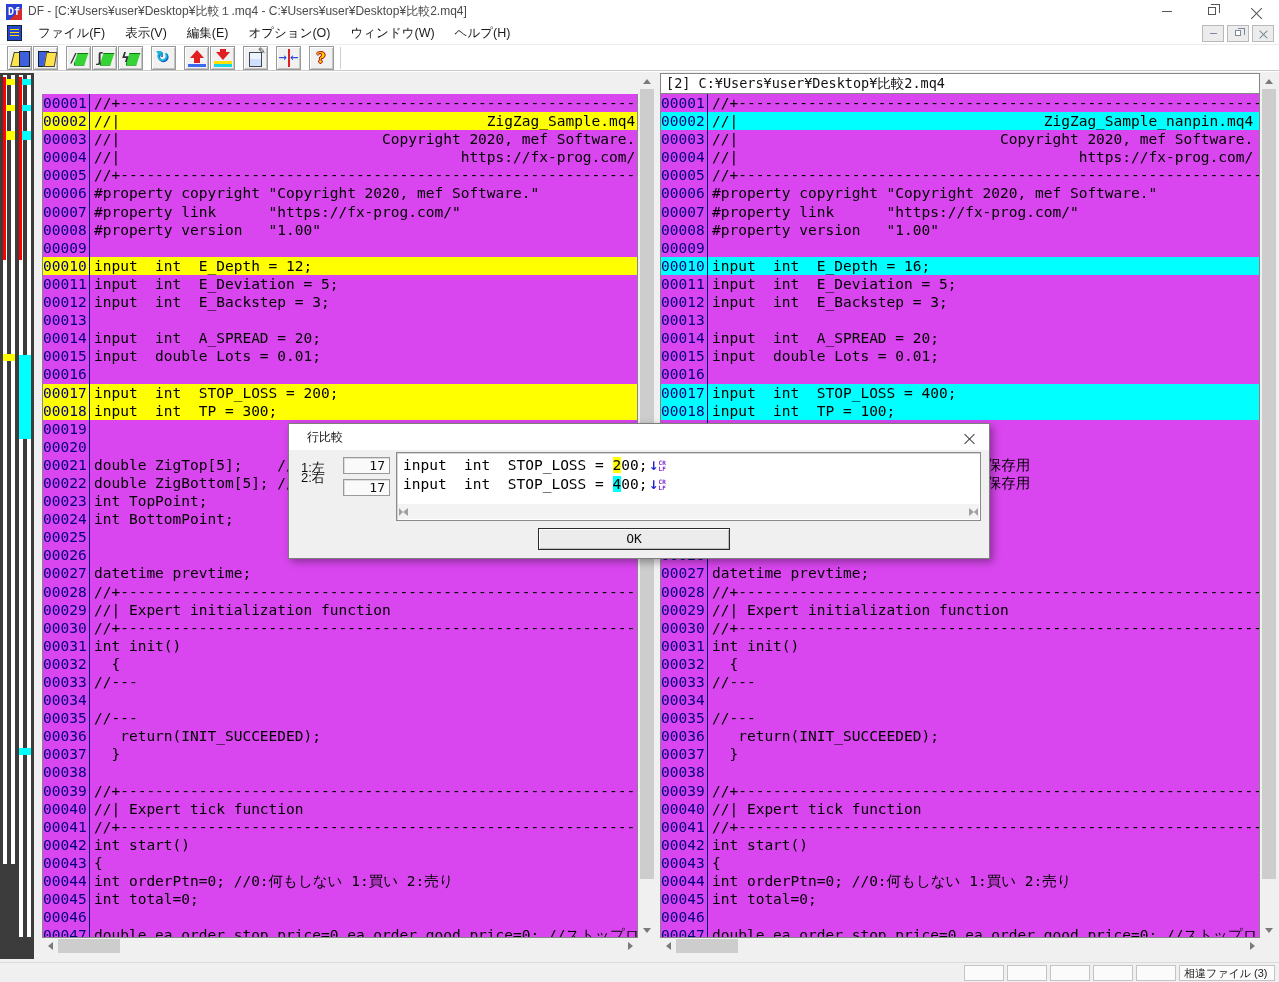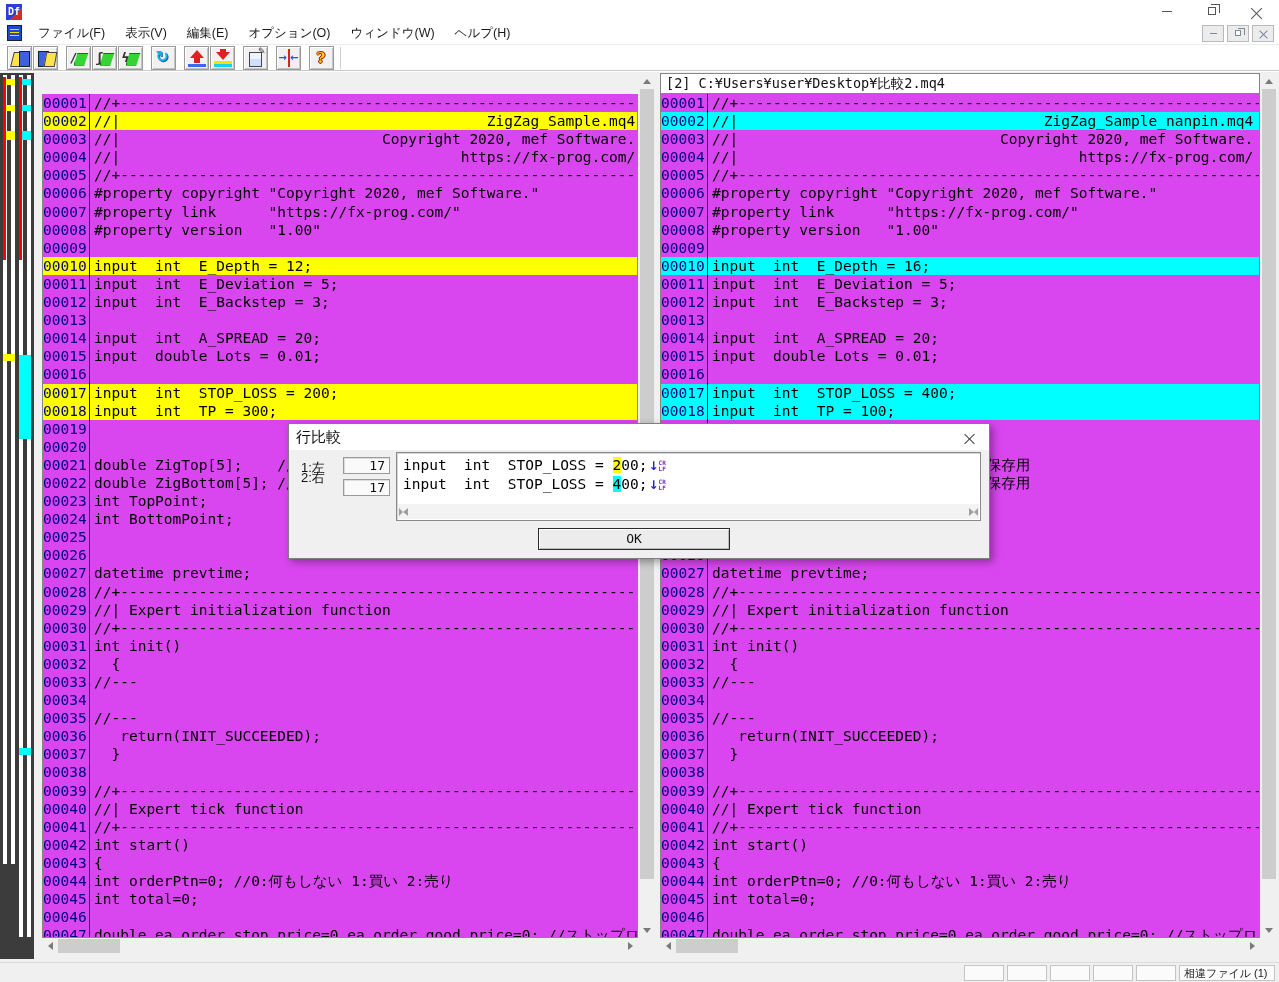--- a/index.html
+++ b/index.html
@@ -104,22 +104,22 @@
   .sb-btn { position:absolute; width:16px; height:16px; display:flex; align-items:center; justify-content:center; }
   .tri-up { width:0; height:0; border:4px solid transparent; border-bottom:5px solid #7a7a7a; margin-top:-4px; }
   .tri-down { width:0; height:0; border:4px solid transparent; border-top:5px solid #7a7a7a; margin-bottom:-4px; }
   .tri-left { width:0; height:0; border:4px solid transparent; border-right:5px solid #7a7a7a; margin-left:-4px; }
   .tri-right { width:0; height:0; border:4px solid transparent; border-left:5px solid #7a7a7a; margin-right:-4px; }
   .vthumb { position:absolute; left:1px; width:14px; background:#cdcdcd; }
   .hthumb { position:absolute; top:1px; height:14px; background:#cdcdcd; }
   
   .dialog { position:absolute; left:288px; top:351px; width:702px; height:136px; background:#f0f0f0;
     border:1px solid #7e7e7e; box-shadow:3px 3px 8px rgba(0,0,0,0.35); z-index:10; }
-  .dlg-title { height:26px; background:#fff; display:flex; align-items:center; padding-left:7px;
-    font-size:15px; color:#111; }
+  .dlg-title { height:26px; background:#fff; display:flex; align-items:center; padding-left:18px;
+    font-size:12px; color:#111; }
   .dlg-close { margin-left:auto; width:40px; height:26px; display:flex; align-items:center; justify-content:center; }
   .dlg-close .g-close::before,.dlg-close .g-close::after { height:14px; background:#444; }
   .dlg-body { position:relative; height:108px; }
   .dlg-label { position:absolute; left:12px; font-size:13px; color:#111; white-space:nowrap; }
   .dlg-field { position:absolute; left:54px; width:47px; height:17px; background:#fafafa;
     border:1px solid #9a9a9a; box-shadow:inset 1px 1px 0 #ddd;
     font:13px/15px "DejaVu Sans Mono",monospace; text-align:right; padding-right:4px; color:#111; }
   .dlg-text { position:absolute; left:107px; top:2px; width:585px; height:69px; background:#fff;
     border:1px solid #8a8a8a; box-shadow:inset 1px 1px 0 #d6d6d6; overflow:hidden; }
   .dlg-line { font:14.5px/18.5px "DejaVu Sans Mono",monospace; white-space:pre; padding-left:6px; color:#000; }
@@ -139,20 +139,21 @@
     border-top:1px solid #dcdcdc; display:flex; align-items:center; justify-content:flex-end; padding-right:4px; }
   .sb-cell { width:40px; height:16px; margin-left:3px; background:#fbfbfb; border:1px solid #c4c4c4; }
   .sb-msg { width:96px; height:16px; margin-left:3px; background:#fbfbfb; border:1px solid #c4c4c4;
     font-size:11px; line-height:14px; padding-left:4px; white-space:nowrap; overflow:hidden; }
 </style>
 </head>
 <body>
 
 <div class="titlebar">
   <div class="app-icon">Df</div>
+  <div class="title-text">DF - [C:¥Users¥user¥Desktop¥比較１.mq4 - C:¥Users¥user¥Desktop¥比較2.mq4]</div>
   <div class="win-controls">
     <div class="win-btn">
         <span class="g-min"></span>
       </div>
     <div class="win-btn">
         <span class="g-restore"></span>
       </div>
     <div class="win-btn">
         <span class="g-close"></span>
       </div>
@@ -701,14 +702,14 @@
 </div>
 
 <div class="statusbar">
   <span id="status-cells" style="display:flex">
       <div class="sb-cell"></div>
       <div class="sb-cell"></div>
       <div class="sb-cell"></div>
       <div class="sb-cell"></div>
       <div class="sb-cell"></div>
     </span>
-  <span class="sb-msg">相違ファイル (1)</span>
+  <span class="sb-msg">相違ファイル (3)</span>
 </div>
 
 </body></html>

